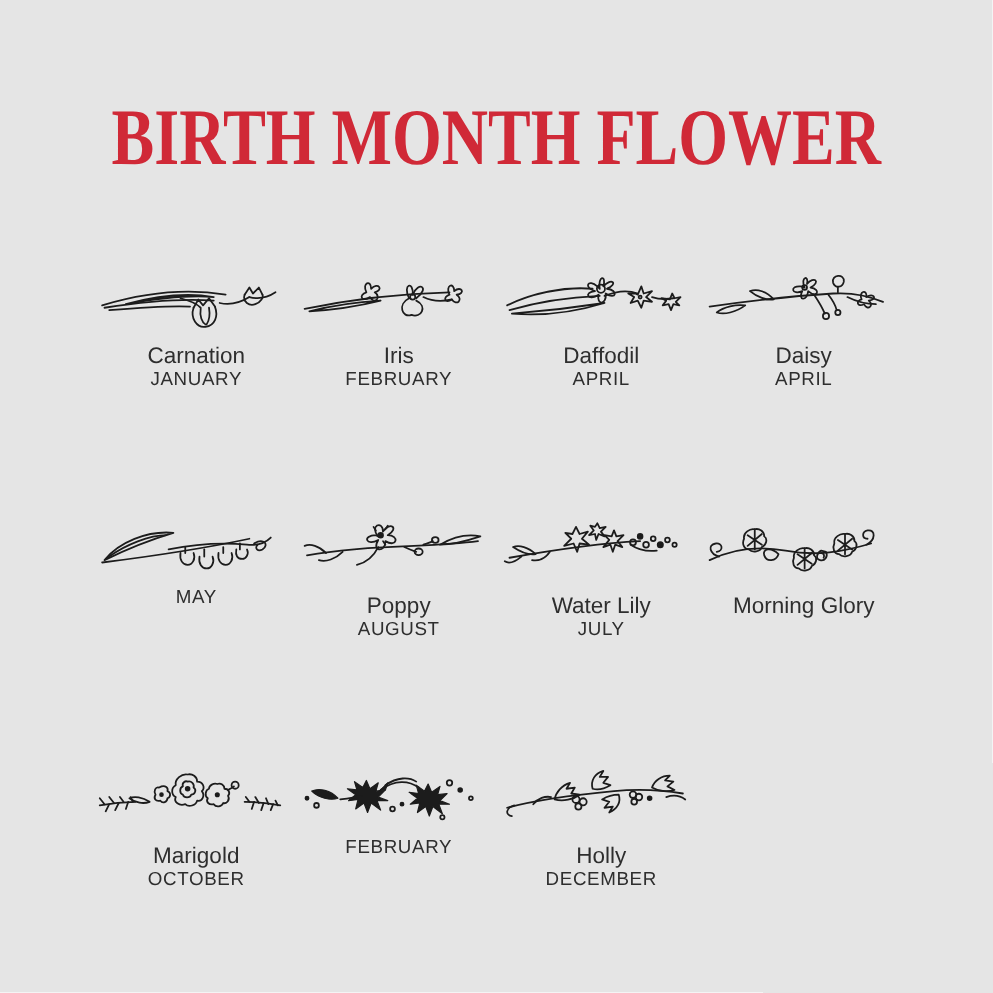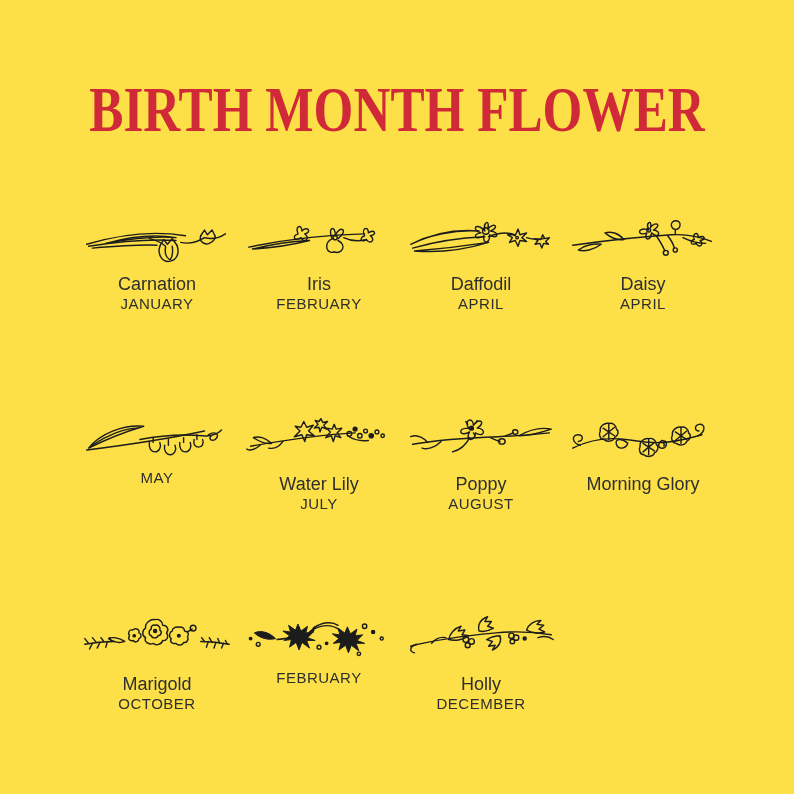--- a/index.html
+++ b/index.html
@@ -7,21 +7,21 @@
     padding: 0;
     width: 794px;
     height: 794px;
     background: #ffffff;
     font-family: "Liberation Sans", sans-serif;
   }
   .poster {
     position: relative;
     width: 794px;
     height: 794px;
-    background: #fde047;
+    background: #e5e5e5;
     overflow: hidden;
   }
   .title {
     position: absolute;
     top: 78px;
     left: 0;
     width: 100%;
     margin: 0;
     text-align: center;
     font-family: "Liberation Serif", serif;
@@ -40,21 +40,20 @@
     left: 76px;
     width: 648px;
     display: grid;
     grid-template-columns: repeat(4, 162px);
     row-gap: 100px;
     justify-items: center;
   }
   .cell {
     display: flex;
     flex-direction: column;
-    align-items: center;
     text-align: center;
     width: 162px;
   }
   .art { width: 152px; height: 57px; }
   .art svg { width: 152px; height: 57px; display: block; }
   .flower-name {
     margin-top: 5px;
     font-size: 18px;
     line-height: 1.15;
     color: #2e2e2e;
@@ -184,20 +183,43 @@
             <path d="M104,32 C103,38 106,42 110,42 C114,42 117,37 115,32"></path>
             <path d="M122,24 L122,29"></path>
             <path d="M119,29 C118,34 120,37 124,37 C127,37 130,33 128,29"></path>
             <path d="M134,24 C142,19 147,25 141,29 C137,31 134,28 137,25"></path>
           </g>
         </svg>
       </div>
       <div class="month-name">MAY</div>
     </div>
 
+
+    <div class="cell">
+      <div class="art">
+        <svg viewBox="0 0 160 60" xmlns="http://www.w3.org/2000/svg">
+          <g stroke="#1c1c1c" stroke-width="1.5" fill="none" stroke-linecap="round" stroke-linejoin="round">
+            <path d="M8,34 C36,29 68,27 98,26 C118,25 136,24 152,22"></path>
+            <path d="M24,32 C18,26 11,24 6,26"></path>
+            <path d="M38,31 C32,37 24,40 18,38"></path>
+            <path d="M68,18 C60,9 72,4 72,14 C78,5 86,11 76,17 C86,17 84,28 74,22 C74,32 62,31 68,21 C58,27 54,17 66,17 Z"></path>
+            <circle cx="70" cy="17" r="2" fill="#1c1c1c"></circle>
+            <path d="M66,13 L64,10 M74,12 L76,9 M72,22 L74,25"></path>
+            <path d="M68,27 C64,35 58,40 50,42"></path>
+            <path d="M90,27 C94,29 97,30 100,31"></path>
+            <ellipse cx="102" cy="31" rx="3.4" ry="2.8"></ellipse>
+            <path d="M106,25 C109,24 112,23 114,22"></path>
+            <ellipse cx="116" cy="21" rx="2.8" ry="2.4"></ellipse>
+            <path d="M120,25 C132,18 144,16 154,18 C142,22 130,25 120,25 Z"></path>
+          </g>
+        </svg>
+      </div>
+      <div class="flower-name">Poppy</div>
+      <div class="month-name">AUGUST</div>
+    </div>
 
     <div class="cell">
       <div class="art">
         <svg viewBox="0 0 160 60" xmlns="http://www.w3.org/2000/svg">
           <g stroke="#1c1c1c" stroke-width="1.5" fill="none" stroke-linecap="round" stroke-linejoin="round">
             <path d="M8,36 C42,30 80,24 118,22"></path>
             <path d="M18,35 C12,40 7,41 4,39"></path>
             <path d="M30,33 C24,27 16,25 11,27 C17,31 24,34 30,33 Z"></path>
             <path d="M42,31 C38,37 32,39 27,38"></path>
             <path d="M64,10 L67,16 L74,14 L69,20 L75,25 L67,24 L65,31 L62,24 L54,26 L60,20 L55,15 L61,16 Z"></path>
@@ -215,43 +237,20 @@
         </svg>
       </div>
       <div class="flower-name">Water Lily</div>
       <div class="month-name">JULY</div>
     </div>
 
     <div class="cell">
       <div class="art">
         <svg viewBox="0 0 160 60" xmlns="http://www.w3.org/2000/svg">
           <g stroke="#1c1c1c" stroke-width="1.5" fill="none" stroke-linecap="round" stroke-linejoin="round">
-            <path d="M8,34 C36,29 68,27 98,26 C118,25 136,24 152,22"></path>
-            <path d="M24,32 C18,26 11,24 6,26"></path>
-            <path d="M38,31 C32,37 24,40 18,38"></path>
-            <path d="M68,18 C60,9 72,4 72,14 C78,5 86,11 76,17 C86,17 84,28 74,22 C74,32 62,31 68,21 C58,27 54,17 66,17 Z"></path>
-            <circle cx="70" cy="17" r="2" fill="#1c1c1c"></circle>
-            <path d="M66,13 L64,10 M74,12 L76,9 M72,22 L74,25"></path>
-            <path d="M68,27 C64,35 58,40 50,42"></path>
-            <path d="M90,27 C94,29 97,30 100,31"></path>
-            <ellipse cx="102" cy="31" rx="3.4" ry="2.8"></ellipse>
-            <path d="M106,25 C109,24 112,23 114,22"></path>
-            <ellipse cx="116" cy="21" rx="2.8" ry="2.4"></ellipse>
-            <path d="M120,25 C132,18 144,16 154,18 C142,22 130,25 120,25 Z"></path>
-          </g>
-        </svg>
-      </div>
-      <div class="flower-name">Poppy</div>
-      <div class="month-name">AUGUST</div>
-    </div>
-
-    <div class="cell">
-      <div class="art">
-        <svg viewBox="0 0 160 60" xmlns="http://www.w3.org/2000/svg">
-          <g stroke="#1c1c1c" stroke-width="1.5" fill="none" stroke-linecap="round" stroke-linejoin="round">
             <path d="M6,38 C26,28 48,26 70,30 C96,35 118,31 142,24"></path>
             <path d="M14,35 C6,33 4,25 11,24 C17,23 18,30 12,31"></path>
             <path d="M138,25 C146,21 146,12 139,13 C134,14 134,20 139,20"></path>
             <path d="M44,12 C48,11 52,14 52,18 C55,20 54,25 50,27 C49,31 42,32 39,29 C35,29 33,24 35,20 C34,15 40,11 44,12 Z"></path>
             <path d="M38,17 L50,25 M50,16 L38,26 M44,12 L44,29"></path>
             <path d="M86,28 C90,27 94,30 94,34 C97,36 96,41 92,43 C91,47 84,48 81,45 C77,45 75,40 77,36 C76,31 82,27 86,28 Z"></path>
             <path d="M80,33 L92,41 M92,32 L80,42 M86,28 L86,45"></path>
             <path d="M120,16 C124,15 128,18 128,22 C131,24 130,29 126,31 C125,35 118,36 115,33 C111,33 109,28 111,24 C110,19 116,15 120,16 Z"></path>
             <path d="M114,21 L126,29 M126,20 L114,30 M120,16 L120,33"></path>
             <path d="M64,33 C58,27 50,28 52,34 C54,40 62,39 64,33 Z"></path>

